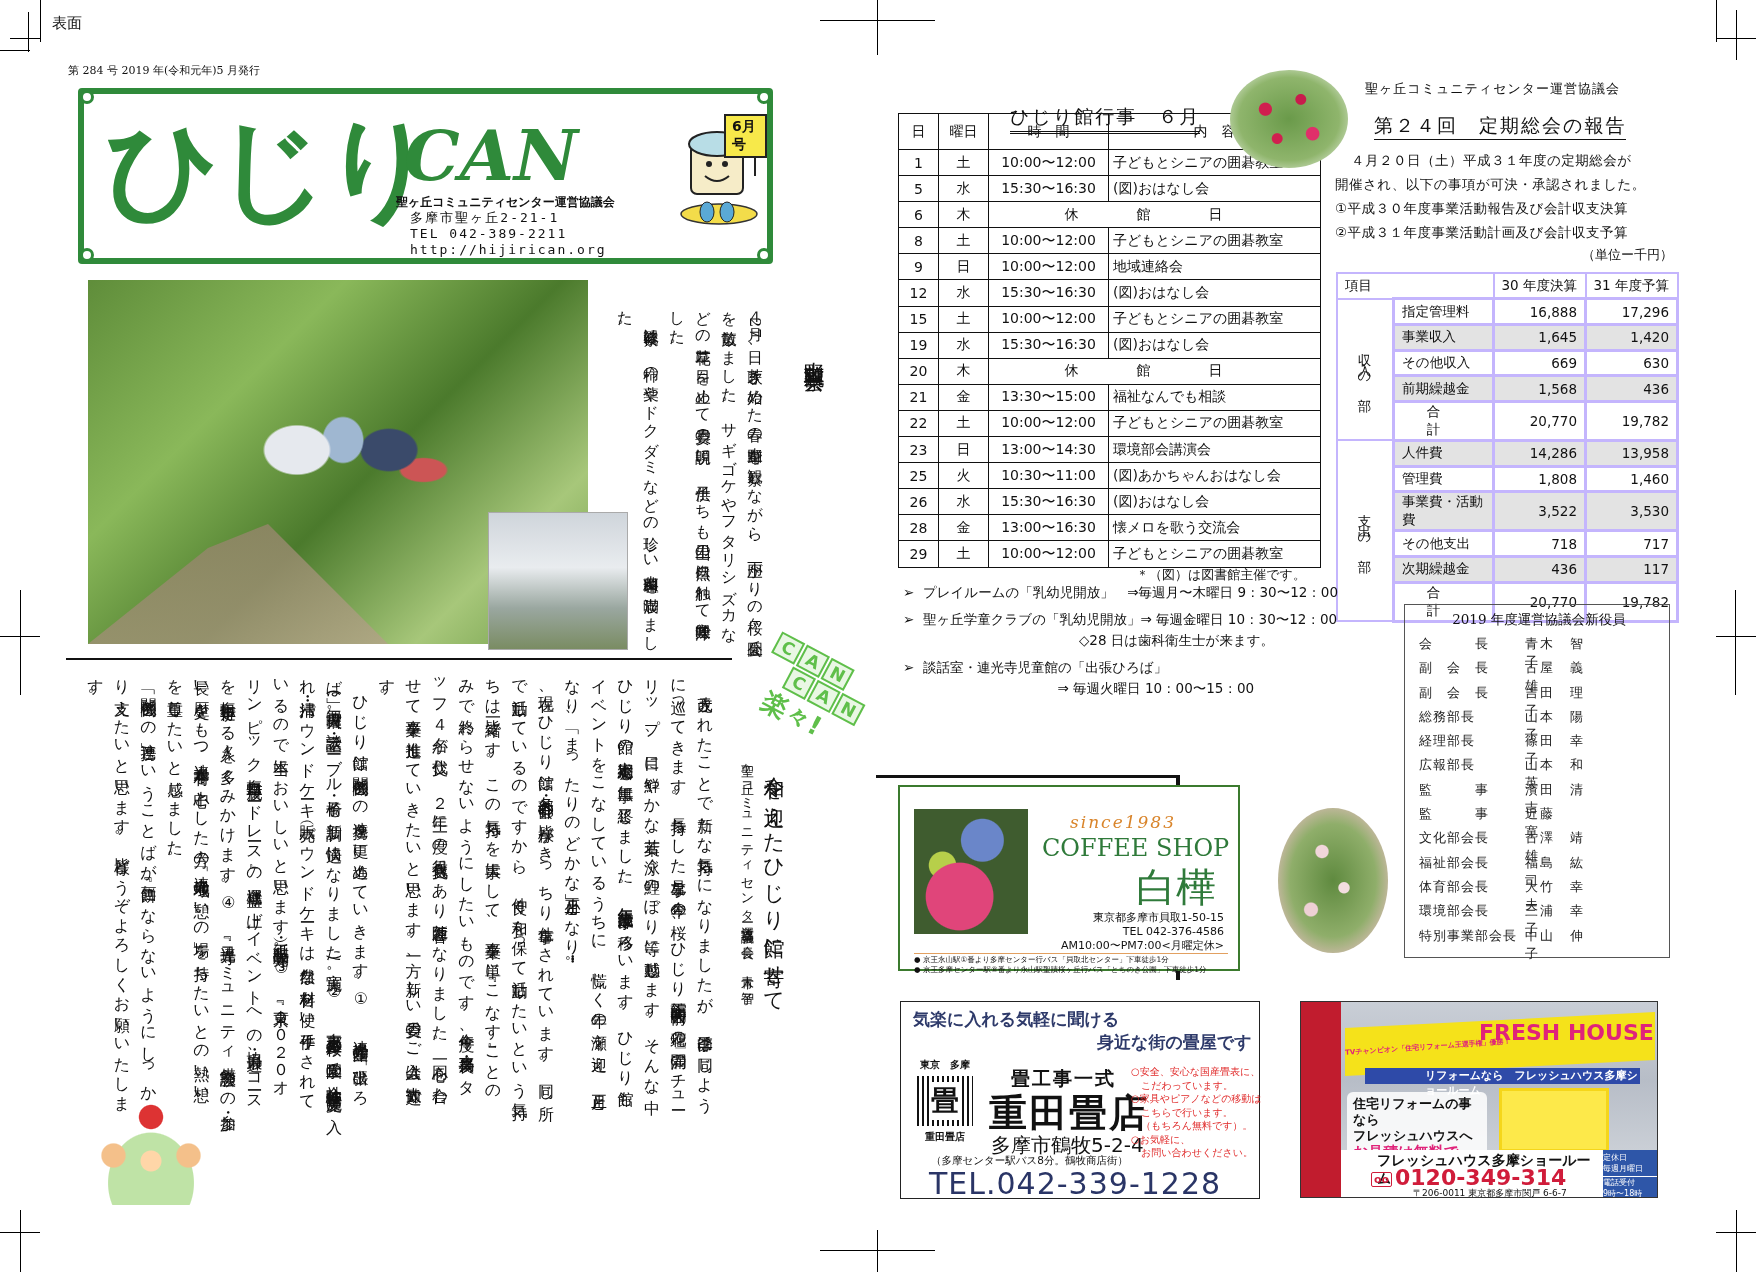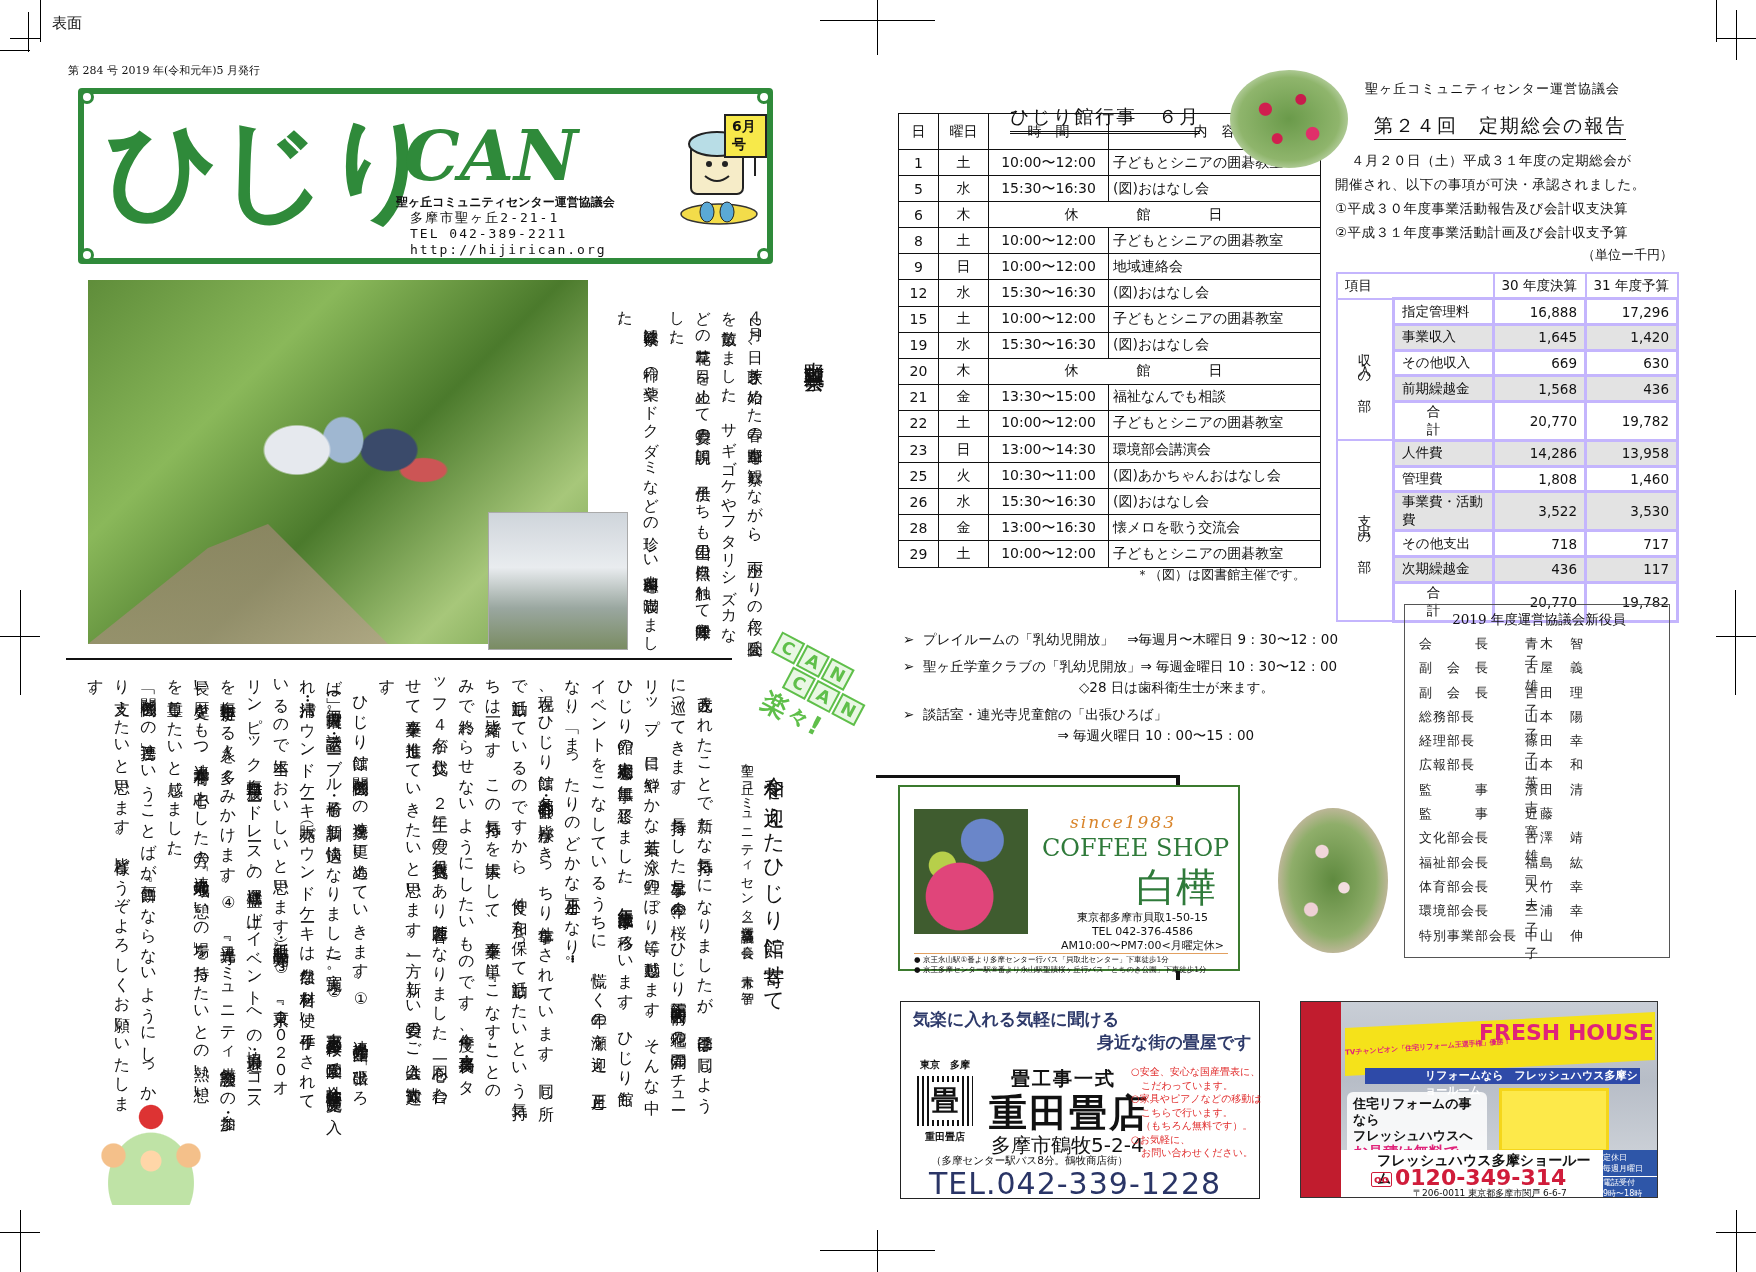--- a/index.html
+++ b/index.html
@@ -55,38 +55,38 @@
   .unit { left: 1582px; top: 246px; font-size: 13px; }
   table.budget { position: absolute; left: 1336px; top: 272px; width: 343px; border-collapse: collapse; font-size: 13.5px; }
   table.budget td { border: 3px solid #c4b5fd; height: 25.7px; padding: 0 7px; }
   table.budget tr.hdr td { border-width: 2px; }
   table.budget td.num { text-align: right; }
   table.budget td.sect { writing-mode: vertical-rl; text-align: center; width: 30px; padding: 0; letter-spacing: 10px; border-width: 2px; }
   table.budget tr.shade td.lbl, table.budget tr.shade td.num { background: #e3e3e3; }
   table.budget td.total { text-align: center; letter-spacing: 20px; }
   table.budget { border: 2px solid #111; }
   
-  .notices { left: 903px; top: 629px; font-size: 13.5px; line-height: 21px; }
+  .notices { left: 903px; top: 582px; font-size: 13.5px; line-height: 21px; }
   .notices .item { margin-bottom: 6px; white-space: pre; }
   .notices .sub { padding-left: 0; white-space: pre; }
   
   .officers { left: 1404px; top: 604px; width: 266px; height: 354px; border: 1.5px solid #555; padding: 6px 10px 0 14px; font-family: "DejaVu Serif", serif; }
   .officers .t { text-align: center; font-size: 13.5px; margin-bottom: 6px; }
   .officers .row { display: flex; font-size: 13px; height: 24.3px; color: #222; }
   .officers .role { width: 100px; letter-spacing: 1px; }
   .officers .nm { width: 80px; padding-left: 6px; letter-spacing: 2px; }
   .thick-rule-left { left: 876px; top: 775px; width: 300px; height: 3px; background:#111; }
   .thick-rule-mid { left: 1176px; top: 775px; width: 4px; height: 205px; background:#111; }
   
   .ad-coffee { left: 898px; top: 785px; width: 342px; height: 186px; border: 2px solid #3b7a2e; background: #fff; }
   .ad-coffee .img { position:absolute; left:14px; top:22px; width:114px; height:125px; background: radial-gradient(circle at 40% 70%,#e0457a 0 30%,transparent 31%), radial-gradient(circle at 60% 25%,#6a86c9 0 18%,transparent 19%), radial-gradient(circle at 25% 45%,#b7cf4a 0 12%,transparent 13%), #3f5c2f; }
   .ad-coffee .since { position:absolute; left:170px; top:25px; font-family:"DejaVu Serif", serif; font-style: italic; color:#d9842a; font-size:17px; letter-spacing: 2px; }
   .ad-coffee .name { position:absolute; left:142px; top:47px; font-family:"DejaVu Serif", serif; color:#2f7a3a; font-size:24px; }
   .ad-coffee .kanji { position:absolute; left:236px; top:73px; font-family:"DejaVu Serif", serif; color:#2f7a3a; font-size:40px; }
-  .ad-coffee .info { position:absolute; right:14px; top:124px; font-size:11px; line-height:14px; text-align:center; }
+  .ad-coffee .info { position:absolute; right:14px; top:124px; font-size:11px; line-height:14px; text-align:right; }
   .ad-coffee .rule { position:absolute; left:14px; top:166px; width:314px; height:1px; background:#e2a060; }
   .ad-coffee .access { position:absolute; left:14px; top:168px; font-size:7.5px; line-height:10px; }
   .ad-tatami { left: 900px; top: 1001px; width: 360px; height: 198px; border: 1.5px solid #222; background: #fff; }
   .ad-tatami .l1 { position:absolute; left:12px; top:6px; font-size:17px; font-weight:bold; color:#2e3a6a; }
   .ad-tatami .l2 { position:absolute; left:196px; top:29px; font-size:17px; font-weight:bold; color:#2e3a6a; }
   .ad-tatami .logo { position:absolute; left:12px; top:56px; width:64px; height:82px; font-size:10px; text-align:center; font-weight:bold; }
   .ad-tatami .logo .box { margin:4px auto; width:56px; height:50px; background: repeating-linear-gradient(90deg,#111 0 2px,#fff 2px 5px); display:flex; align-items:center; justify-content:center; }
   .ad-tatami .logo .box span { background:#fff; font-size:28px; padding:0 2px; }
   .ad-tatami .trade { position:absolute; left:110px; top:64px; font-size:19px; font-weight:bold; letter-spacing: 2px; }
   .ad-tatami .shop { position:absolute; left:88px; top:86px; font-size:38px; font-weight:bold; letter-spacing: 2px; }

